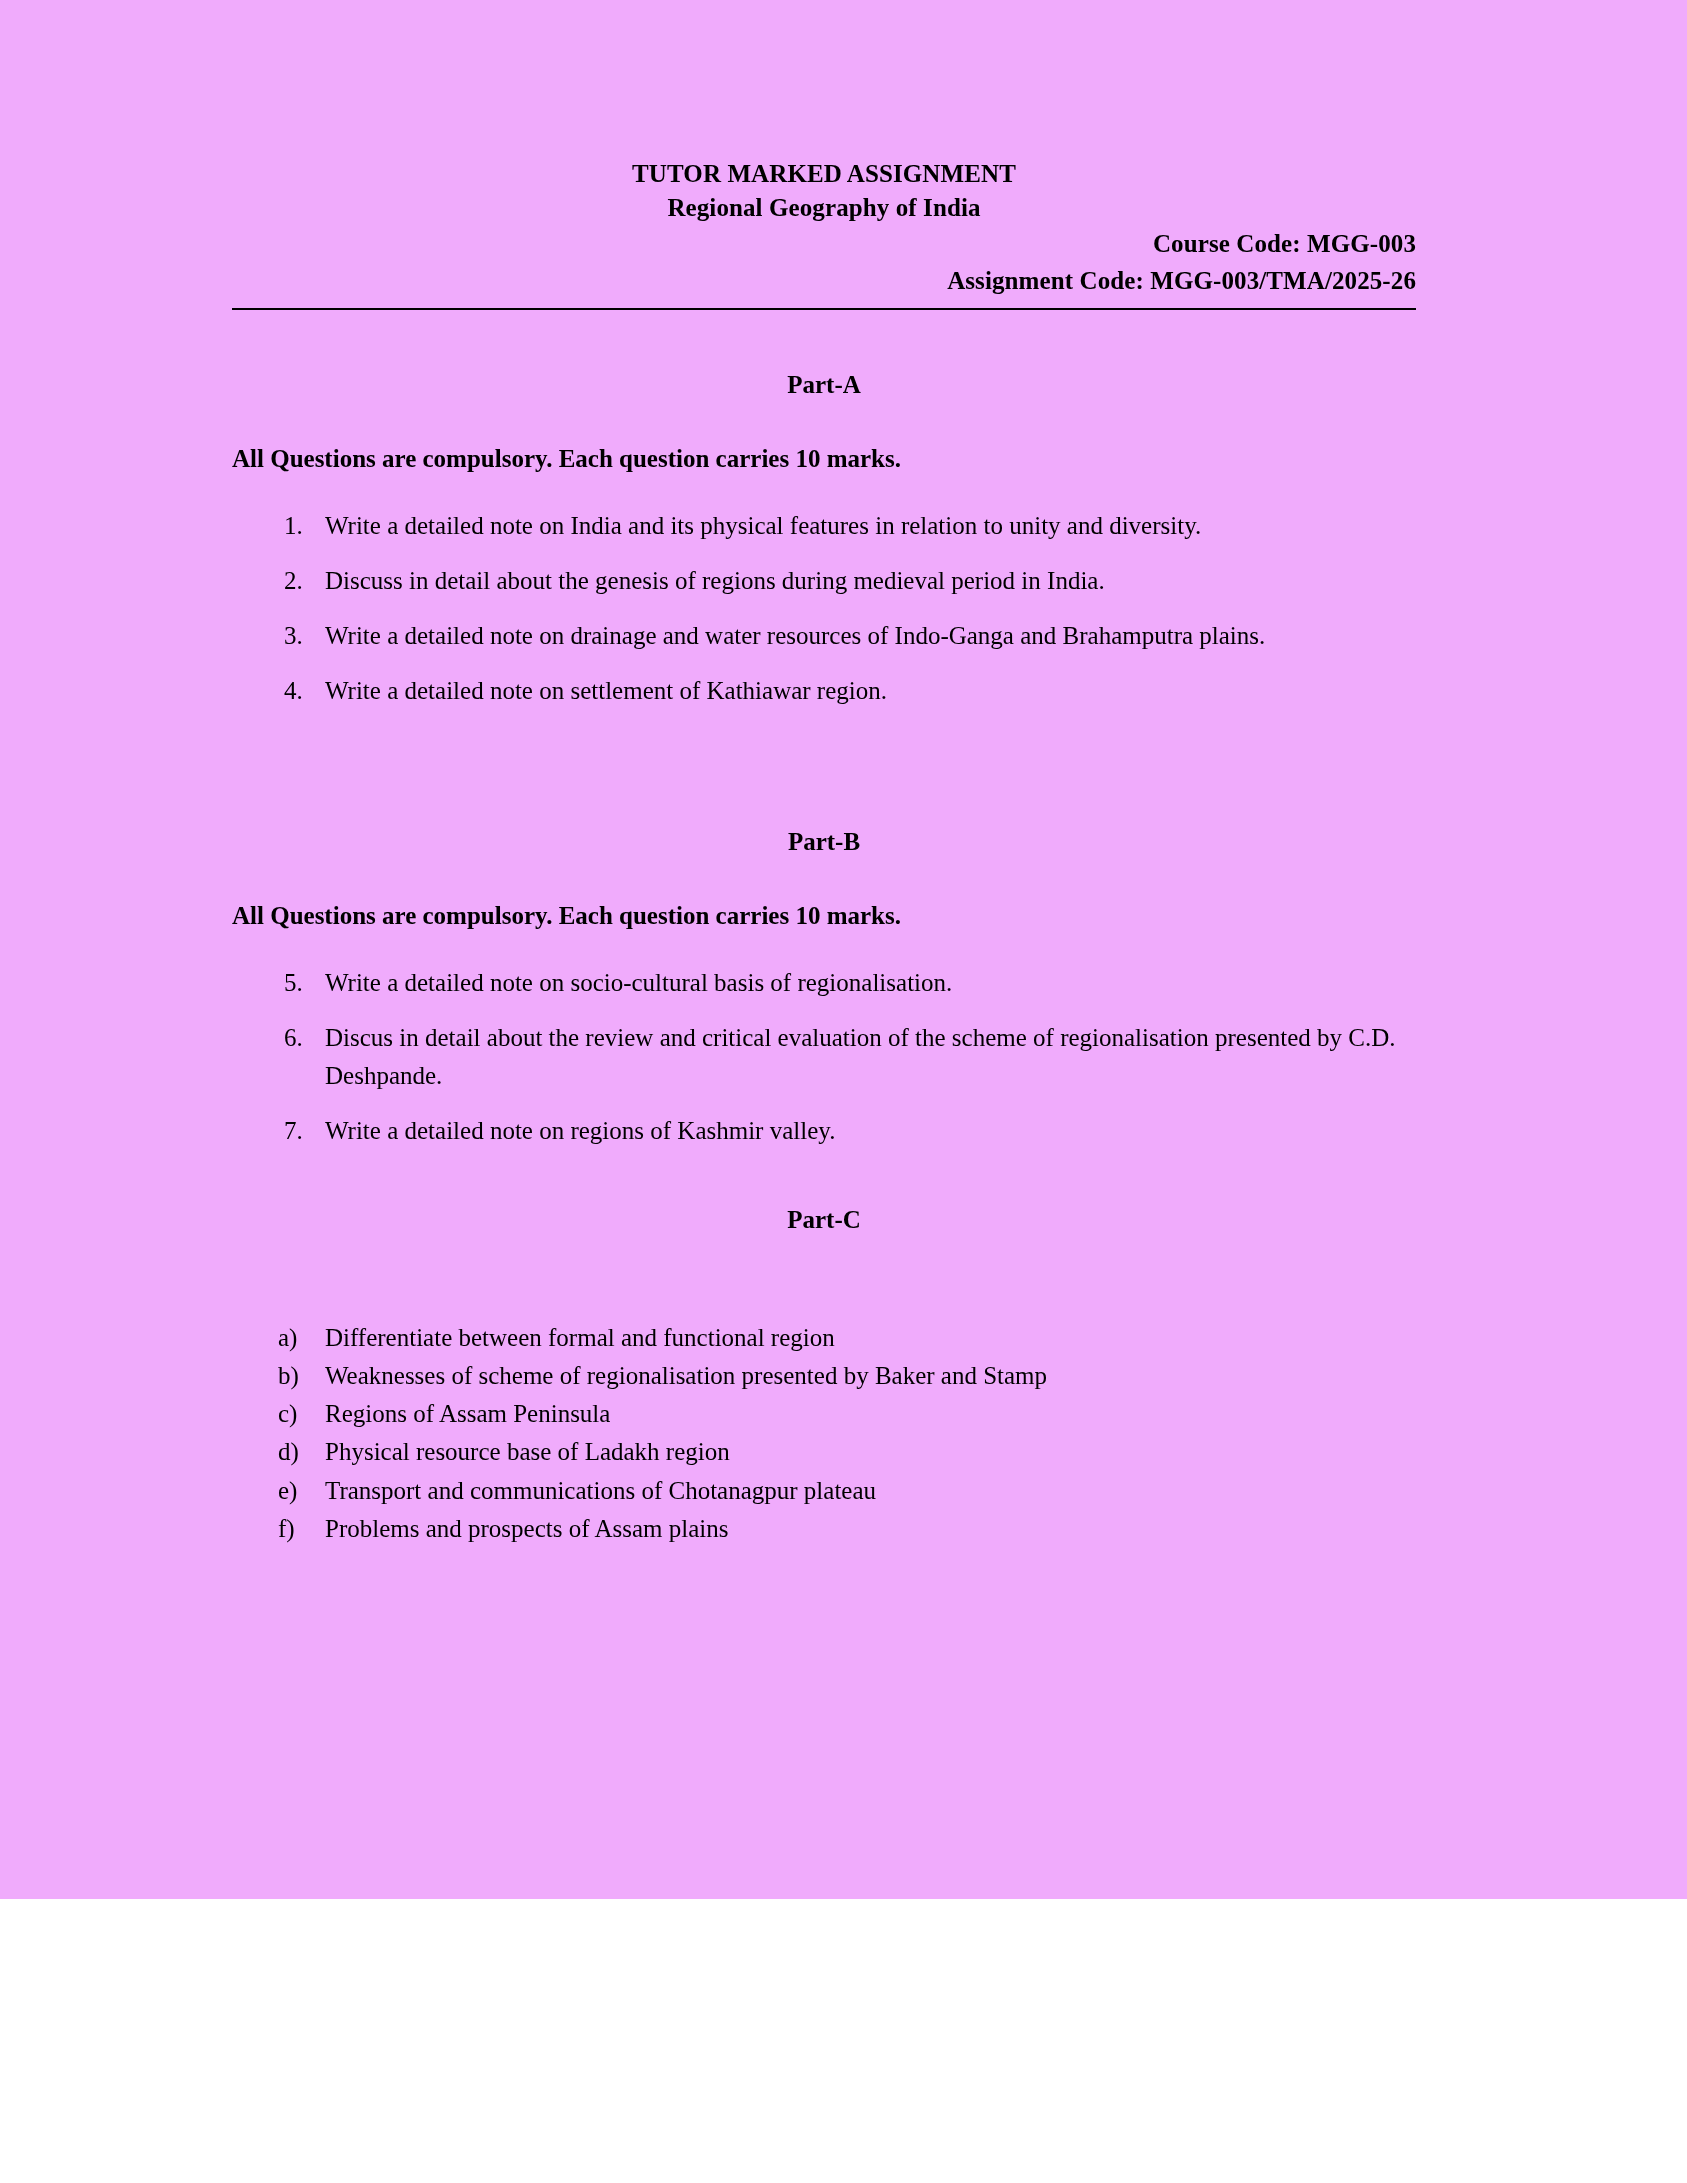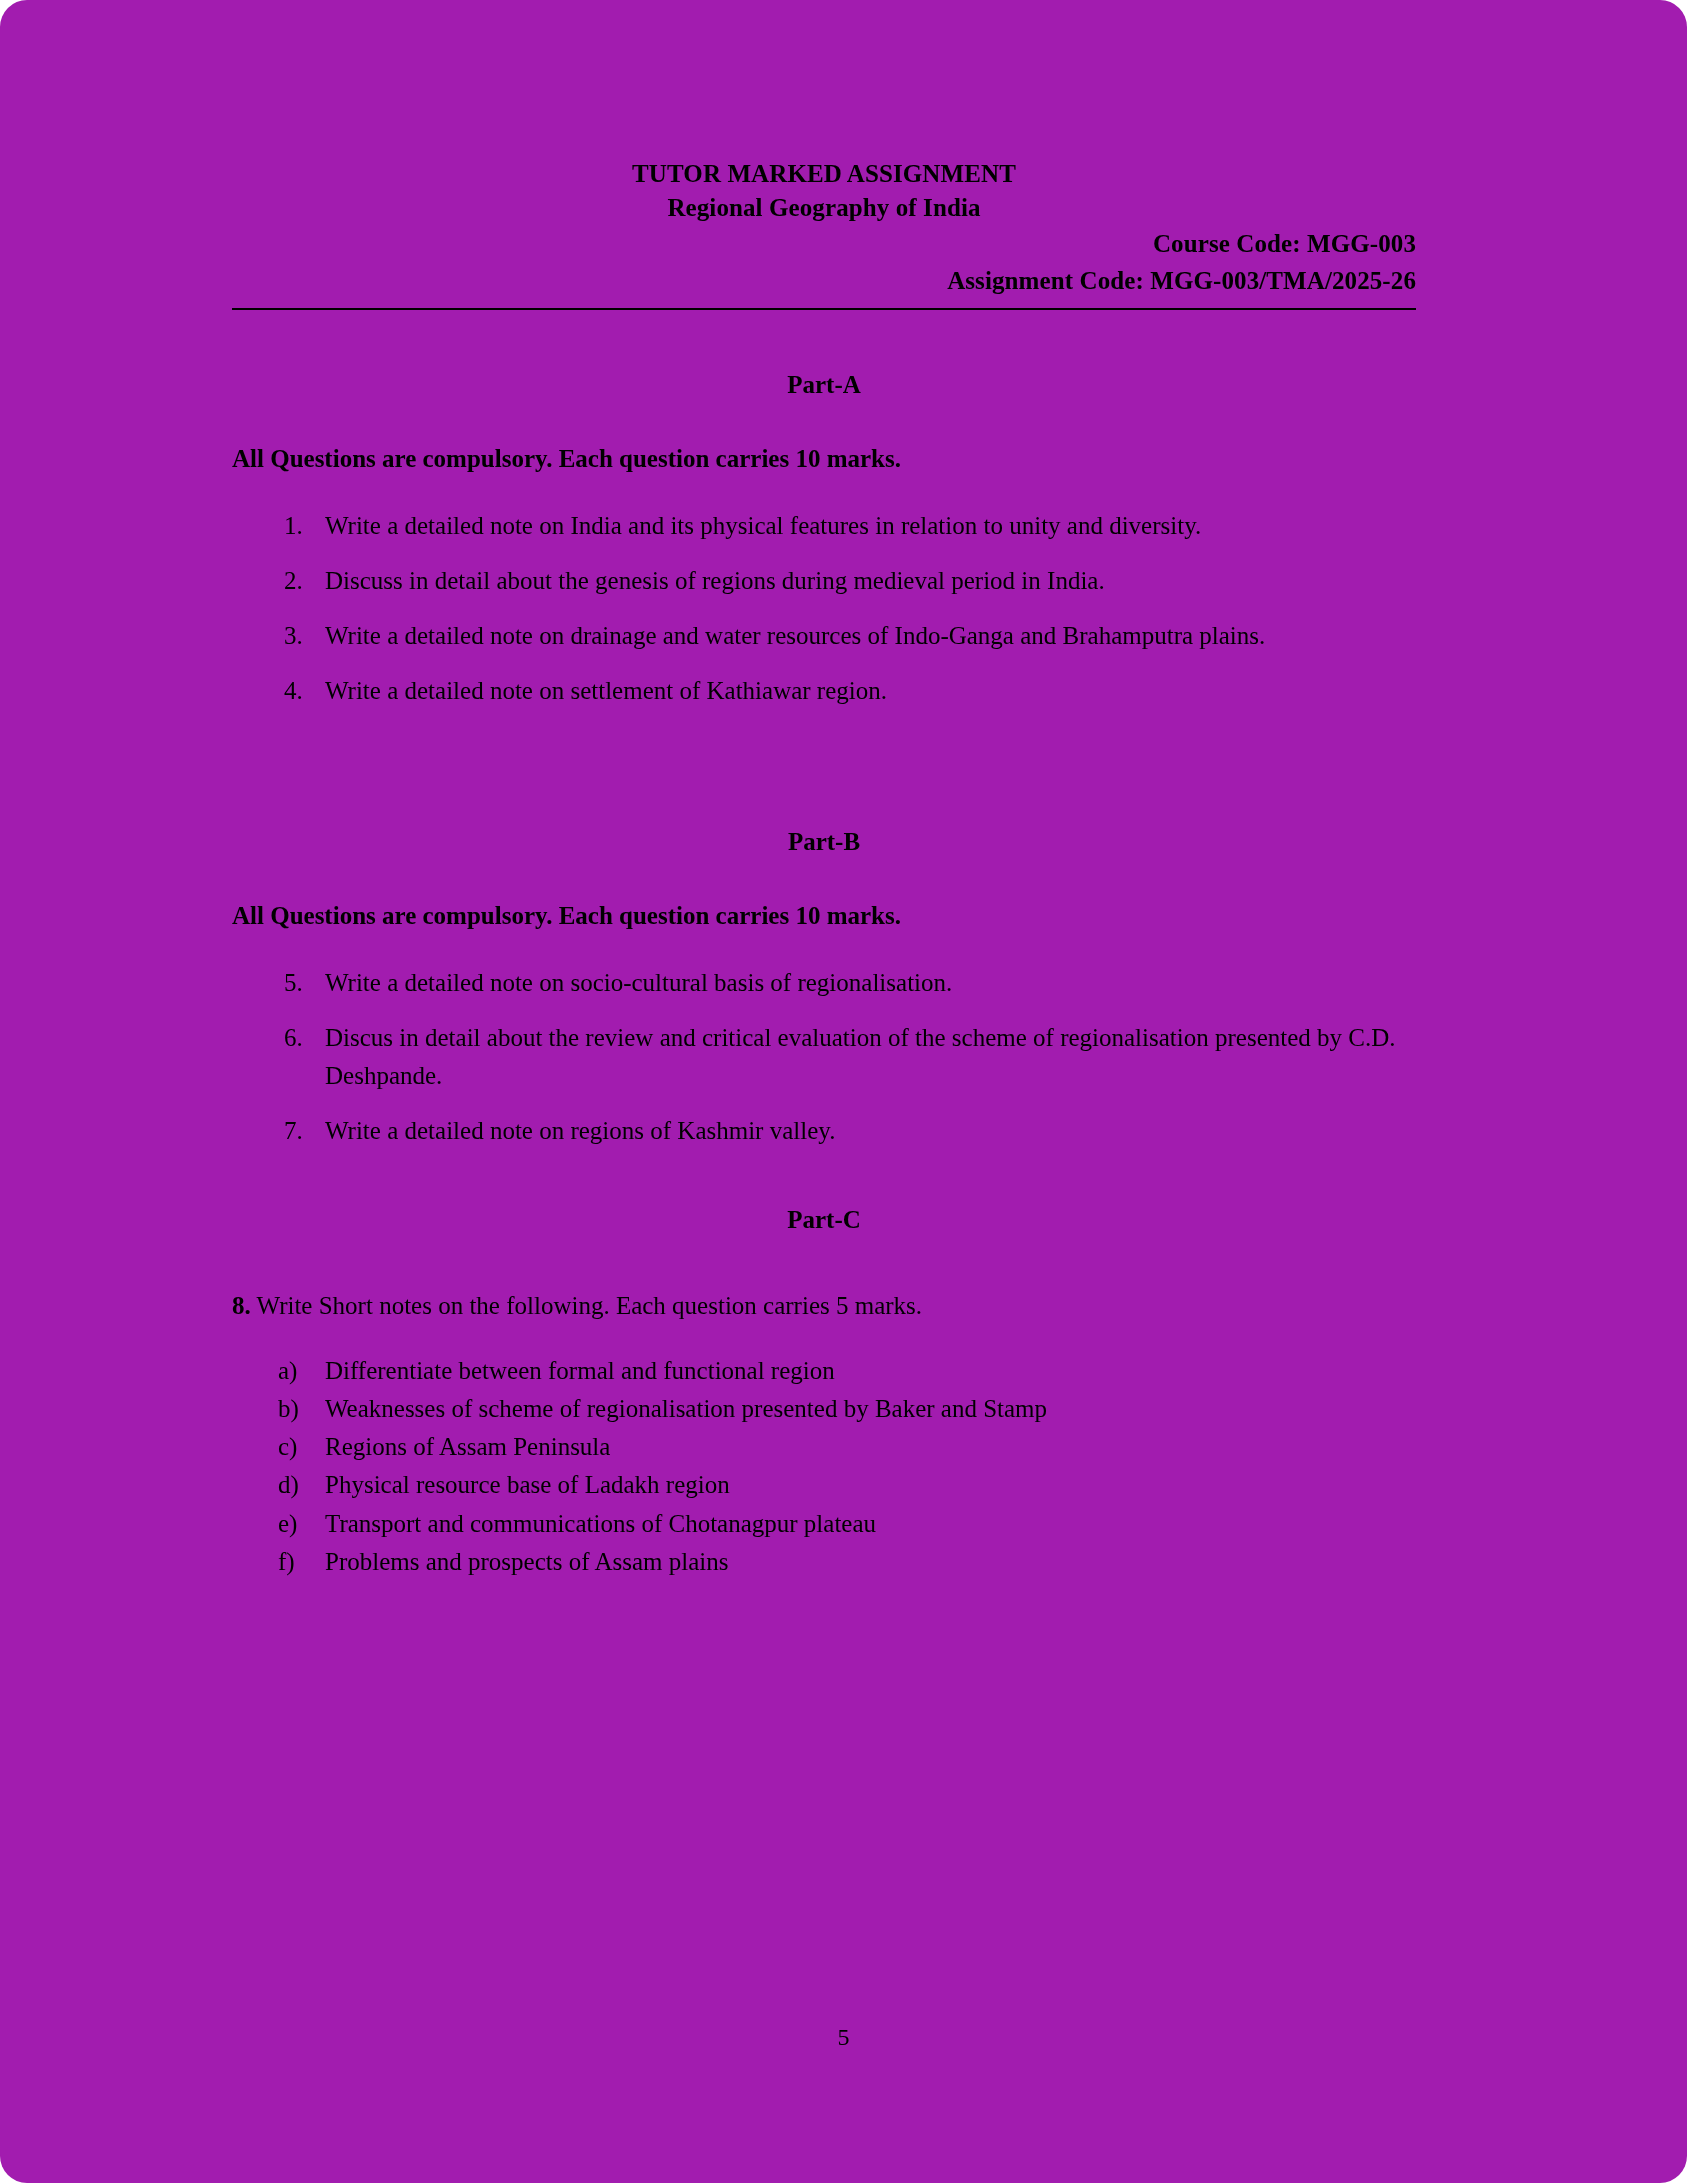--- a/index.html
+++ b/index.html
@@ -3,26 +3,25 @@
 <meta charset="utf-8">
 <style>
   html, body {
     margin: 0;
     padding: 0;
     background: #ffffff;
   }
   .page {
     position: relative;
     width: 1687px;
-    height: 2183px;
-    background: #a21caf;
+    height: 1899px;
+    background: #f0abfc;
     font-family: "Liberation Serif", "DejaVu Serif", serif;
     color: #000000;
     box-sizing: border-box;
-    border-radius: 27px;
   }
   .content {
     position: absolute;
     left: 232px;
     top: 0;
     width: 1184px;
   }
 
   
   .header {
@@ -192,21 +191,20 @@
       <li class="q-item">
         <span class="marker">7.</span>
         <span class="qtext">Write a detailed note on regions of Kashmir valley.</span>
       </li>
     </ol>
 
     <div class="sp-56"></div>
     <div class="part-heading">Part-C</div>
 
     <div class="sp-80"></div>
-    <div class="partc-lead"><span class="lead-num">8.</span><span> Write Short notes on the following. Each question carries 5 marks.</span></div>
 
     <div class="sp-48"></div>
     <ul class="alist">
       <li class="a-item">
         <span class="marker">a)</span>
         <span>Differentiate between formal and functional region</span>
       </li>
       <li class="a-item">
         <span class="marker">b)</span>
         <span>Weaknesses of scheme of regionalisation presented by Baker and Stamp</span>

